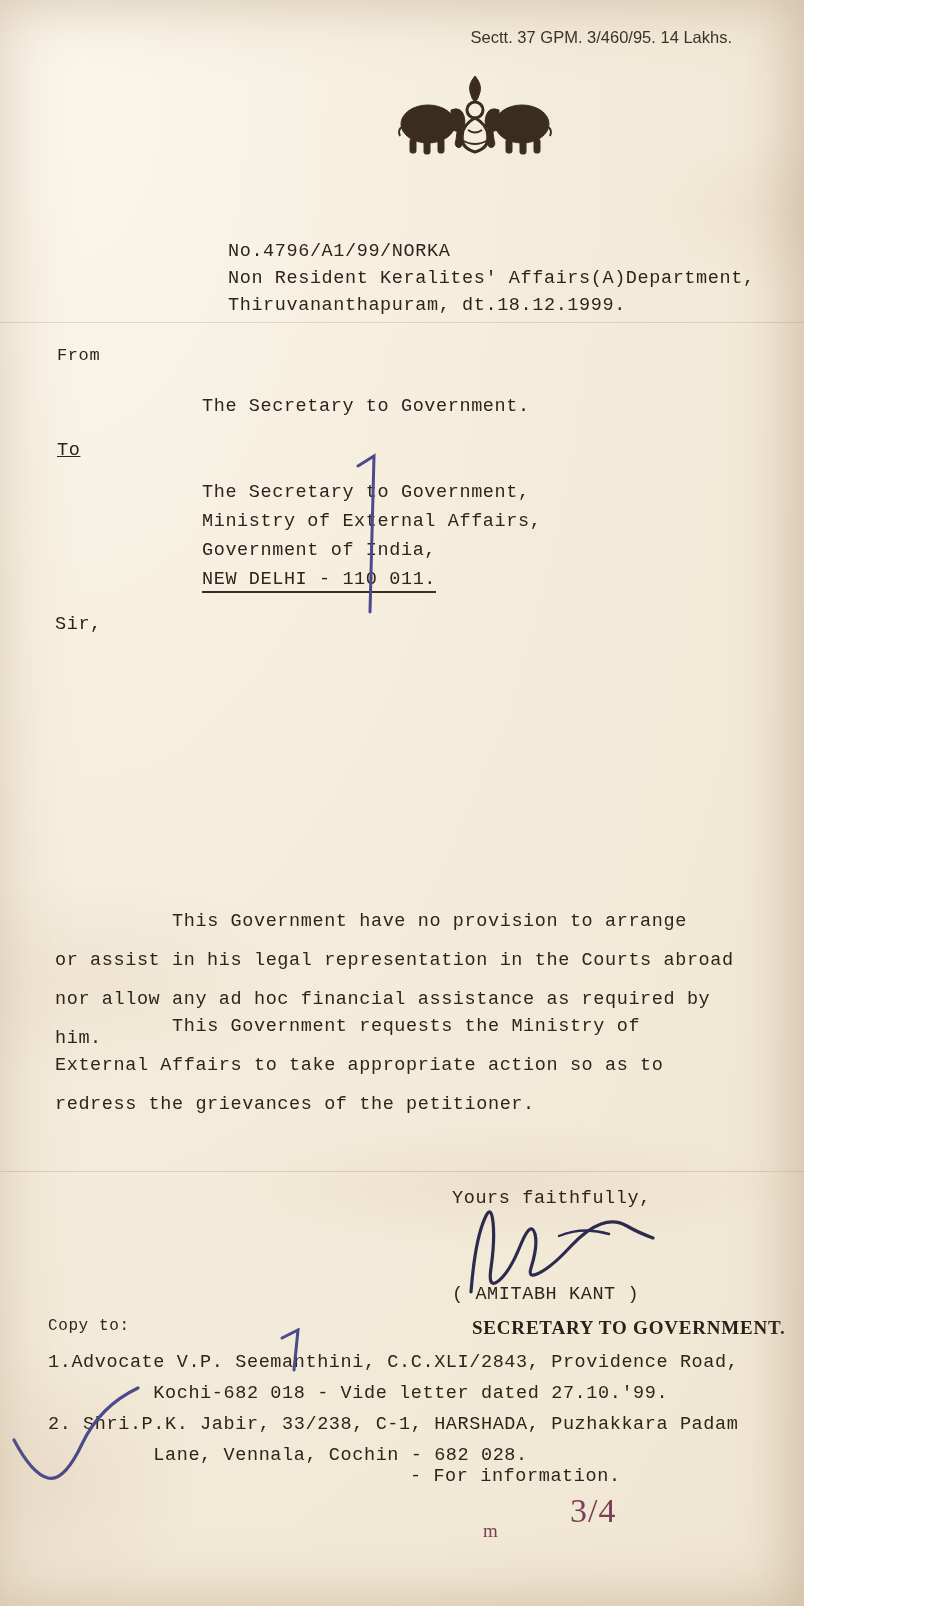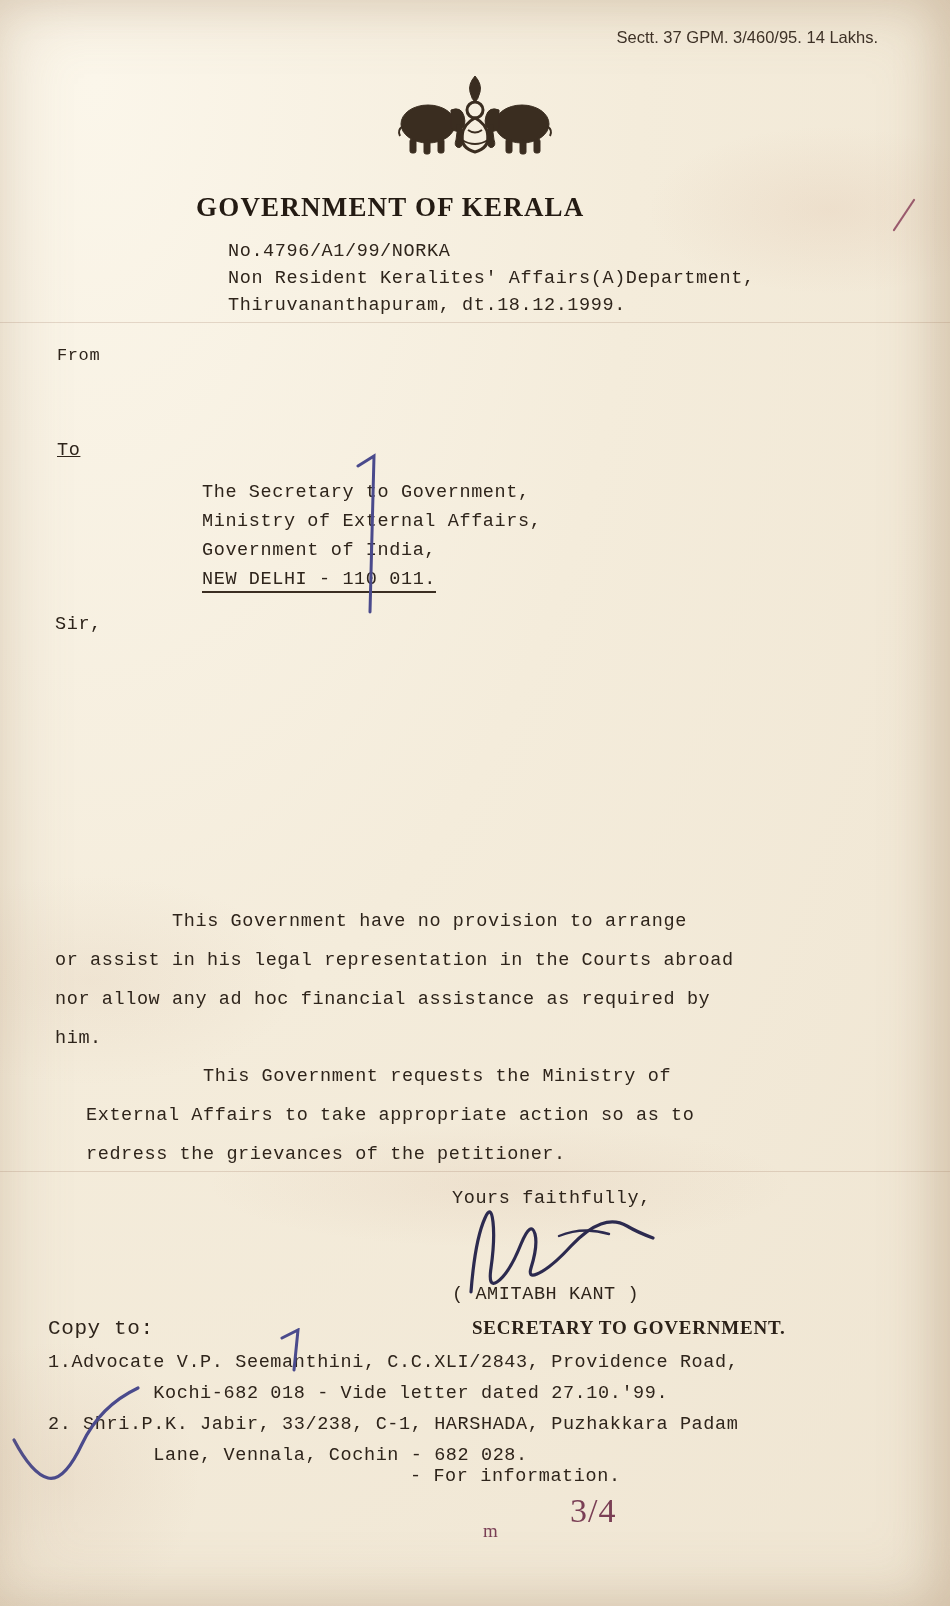--- a/index.html
+++ b/index.html
@@ -5,21 +5,21 @@
   html, body {
     margin: 0;
     padding: 0;
     background: #ffffff;
   }
   body {
     font-family: "Liberation Sans", sans-serif;
   }
   .page {
     position: relative;
-    width: 950px;
+    width: 804px;
     height: 1606px;
     overflow: hidden;
     background: #f6efe0;
     background-image:
       radial-gradient(ellipse at 10% 5%, #fbf6ea 0%, #f4ecdb 45%, #efe5d2 100%),
       linear-gradient(180deg, rgba(255,255,255,0.35) 0%, rgba(240,230,210,0.15) 60%, rgba(228,214,190,0.35) 100%);
     color: #2b2118;
   }
   
   .paper-stains {
@@ -106,36 +106,36 @@
   .para {
     position: absolute;
     left: 55px;
     width: 850px;
     font-size: 18.5px;
     line-height: 39px;
     white-space: pre-wrap;
   }
   .p1 { top: 688px; }
   .p2 { top: 902px; }
-  .p3 { top: 1057px; margin-left: 31px; }
+  .p3 { top: 1007px; }
 
   .yours { position: absolute; top: 1188px; left: 452px; font-size: 18.5px; }
   .signer { position: absolute; top: 1284px; left: 452px; font-size: 18.5px; }
   .designation {
     position: absolute;
     top: 1317px;
     left: 424px;
     font-family: "Liberation Serif", serif;
     font-weight: bold;
     font-size: 19px;
     letter-spacing: 0.8px;
     margin-left: 48px;
   }
 
-  .copy-label { position: absolute; top: 1317px; left: 48px; font-size: 21px; }
+  .copy-label { position: absolute; top: 1317px; left: 48px; font-size: 16px; }
   .copy-list  { position: absolute; top: 1347px; left: 48px; width: 880px; font-size: 18.5px; line-height: 31px; white-space: pre; }
   .for-info   { position: absolute; top: 1466px; left: 410px; font-size: 18.5px; }
 
   
   .pen {
     position: absolute;
     pointer-events: none;
   }
   .pen svg { display: block; }
   .pen-note {
@@ -183,27 +183,27 @@
 
         <path d="M85 2 q7 8 5 16 q-2 8 -5 10 q-3 -2 -5 -10 q-2 -8 5 -16 z" fill="#3a2d20"></path>
         <circle cx="85" cy="36" r="8" fill="none" stroke-width="3"></circle>
         <path d="M85 44 q-12 6 -13 18 q-1 12 13 16 q14 -4 13 -16 q-1 -12 -13 -18 z" fill="none" stroke-width="3"></path>
         <path d="M72 66 q13 8 26 0" fill="none" stroke-width="2"></path>
         <path d="M78 56 q7 5 14 0" fill="none" stroke-width="2"></path>
       </g>
     </svg>
   </div>
 
-  <div class="gov-title">GOVERNMENT OF KERALA</div>
 
   <div class="ref-block mono">No.4796/A1/99/NORKA
 Non Resident Keralites' Affairs(A)Department,
 Thiruvananthapuram, dt.18.12.1999.</div>
 
   <div class="from-label mono">From</div>
+  <div class="from-body mono">The Secretary to Government.</div>
 
   <div class="to-label mono">To</div>
   <div class="to-body mono"><span>The Secretary to Government,</span>
 <span>Ministry of External Affairs,</span>
 <span>Government of India,</span>
 <span class="underlined">NEW DELHI - 110 011.</span></div>
 
   <div class="salutation mono">Sir,</div>
 
   <div class="para mono p2">          This Government have no provision to arrange

